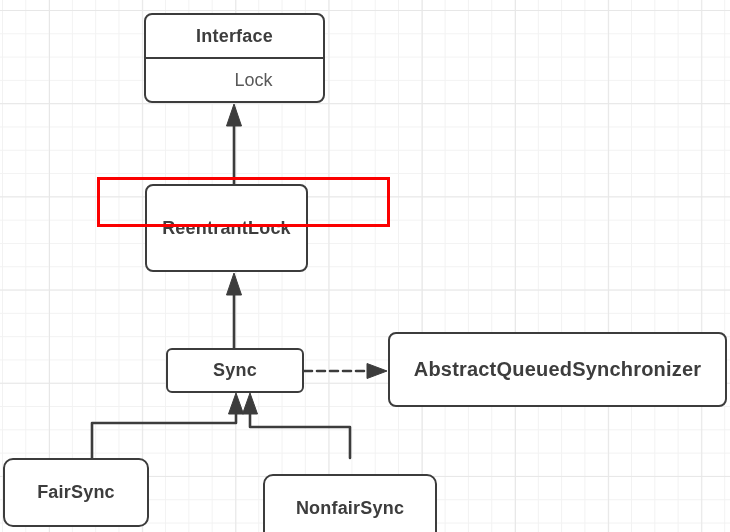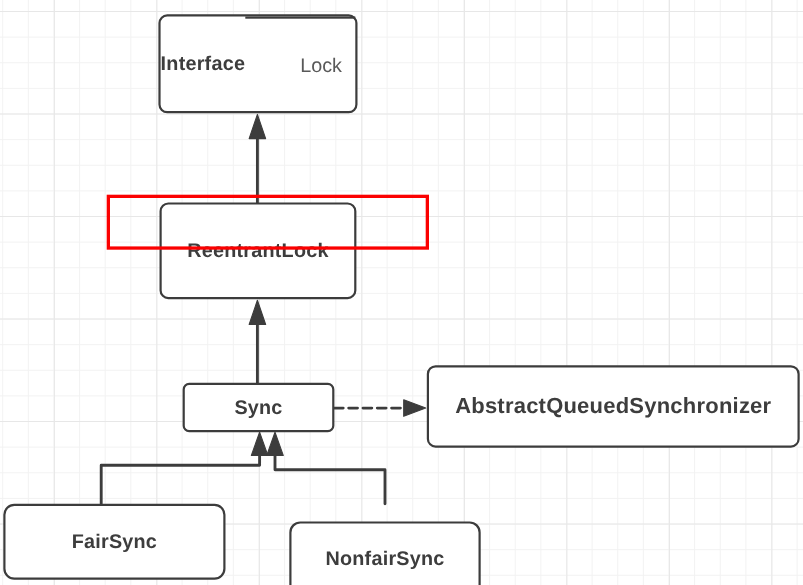--- a/index.html
+++ b/index.html
@@ -49,21 +49,21 @@
     box-sizing: border-box;
     background: var(--node-fill, #ffffff);
     border: 2.6px solid var(--stroke, #3c3c3c);
     border-radius: 8px;
     z-index: 2;
     display: flex;
     align-items: center;
     justify-content: center;
   }
   .node.two {
-    flex-direction: row;
+    flex-direction: column;
     align-items: stretch;
     justify-content: stretch;
   }
   .compartment {
     flex: 1 1 0;
     display: flex;
     align-items: center;
     justify-content: center;
   }
   .compartment.lower {
@@ -78,25 +78,25 @@
     white-space: nowrap;
   }
   .attr {
     font-size: 18px;
     font-weight: 400;
     color: var(--attr-text, #595959);
     white-space: nowrap;
   }
   
   #node-interface    { left: 144px; top: 13px;  width: 181px; height: 90px; }
-  #node-reentrant    { left: 145px; top: 184px; width: 179px; height: 88px; }
+  #node-reentrant    { left: 145px; top: 184px; width: 163px; height: 88px; }
   #node-sync         { left: 166px; top: 348px; width: 138px; height: 45px; border-radius: 6px; }
   #node-aqs          { left: 388px; top: 332px; width: 339px; height: 75px; }
   #node-aqs .title   { font-size: 20px; }
-  #node-fairsync     { left: 3px;   top: 458px; width: 202px; height: 69px; border-radius: 10px; }
+  #node-fairsync     { left: 3px;   top: 458px; width: 146px; height: 69px; border-radius: 10px; }
   #node-nonfairsync  { left: 263px; top: 458px; width: 174px; height: 68px; border-radius: 10px; margin-top: 16px; }
   .highlight-rect {
     position: absolute;
     left: 97px; top: 177px;
     width: 293px; height: 50px;
     box-sizing: border-box;
     border: 3px solid var(--highlight, #fb0000);
     z-index: 3;
     pointer-events: none;
   }

